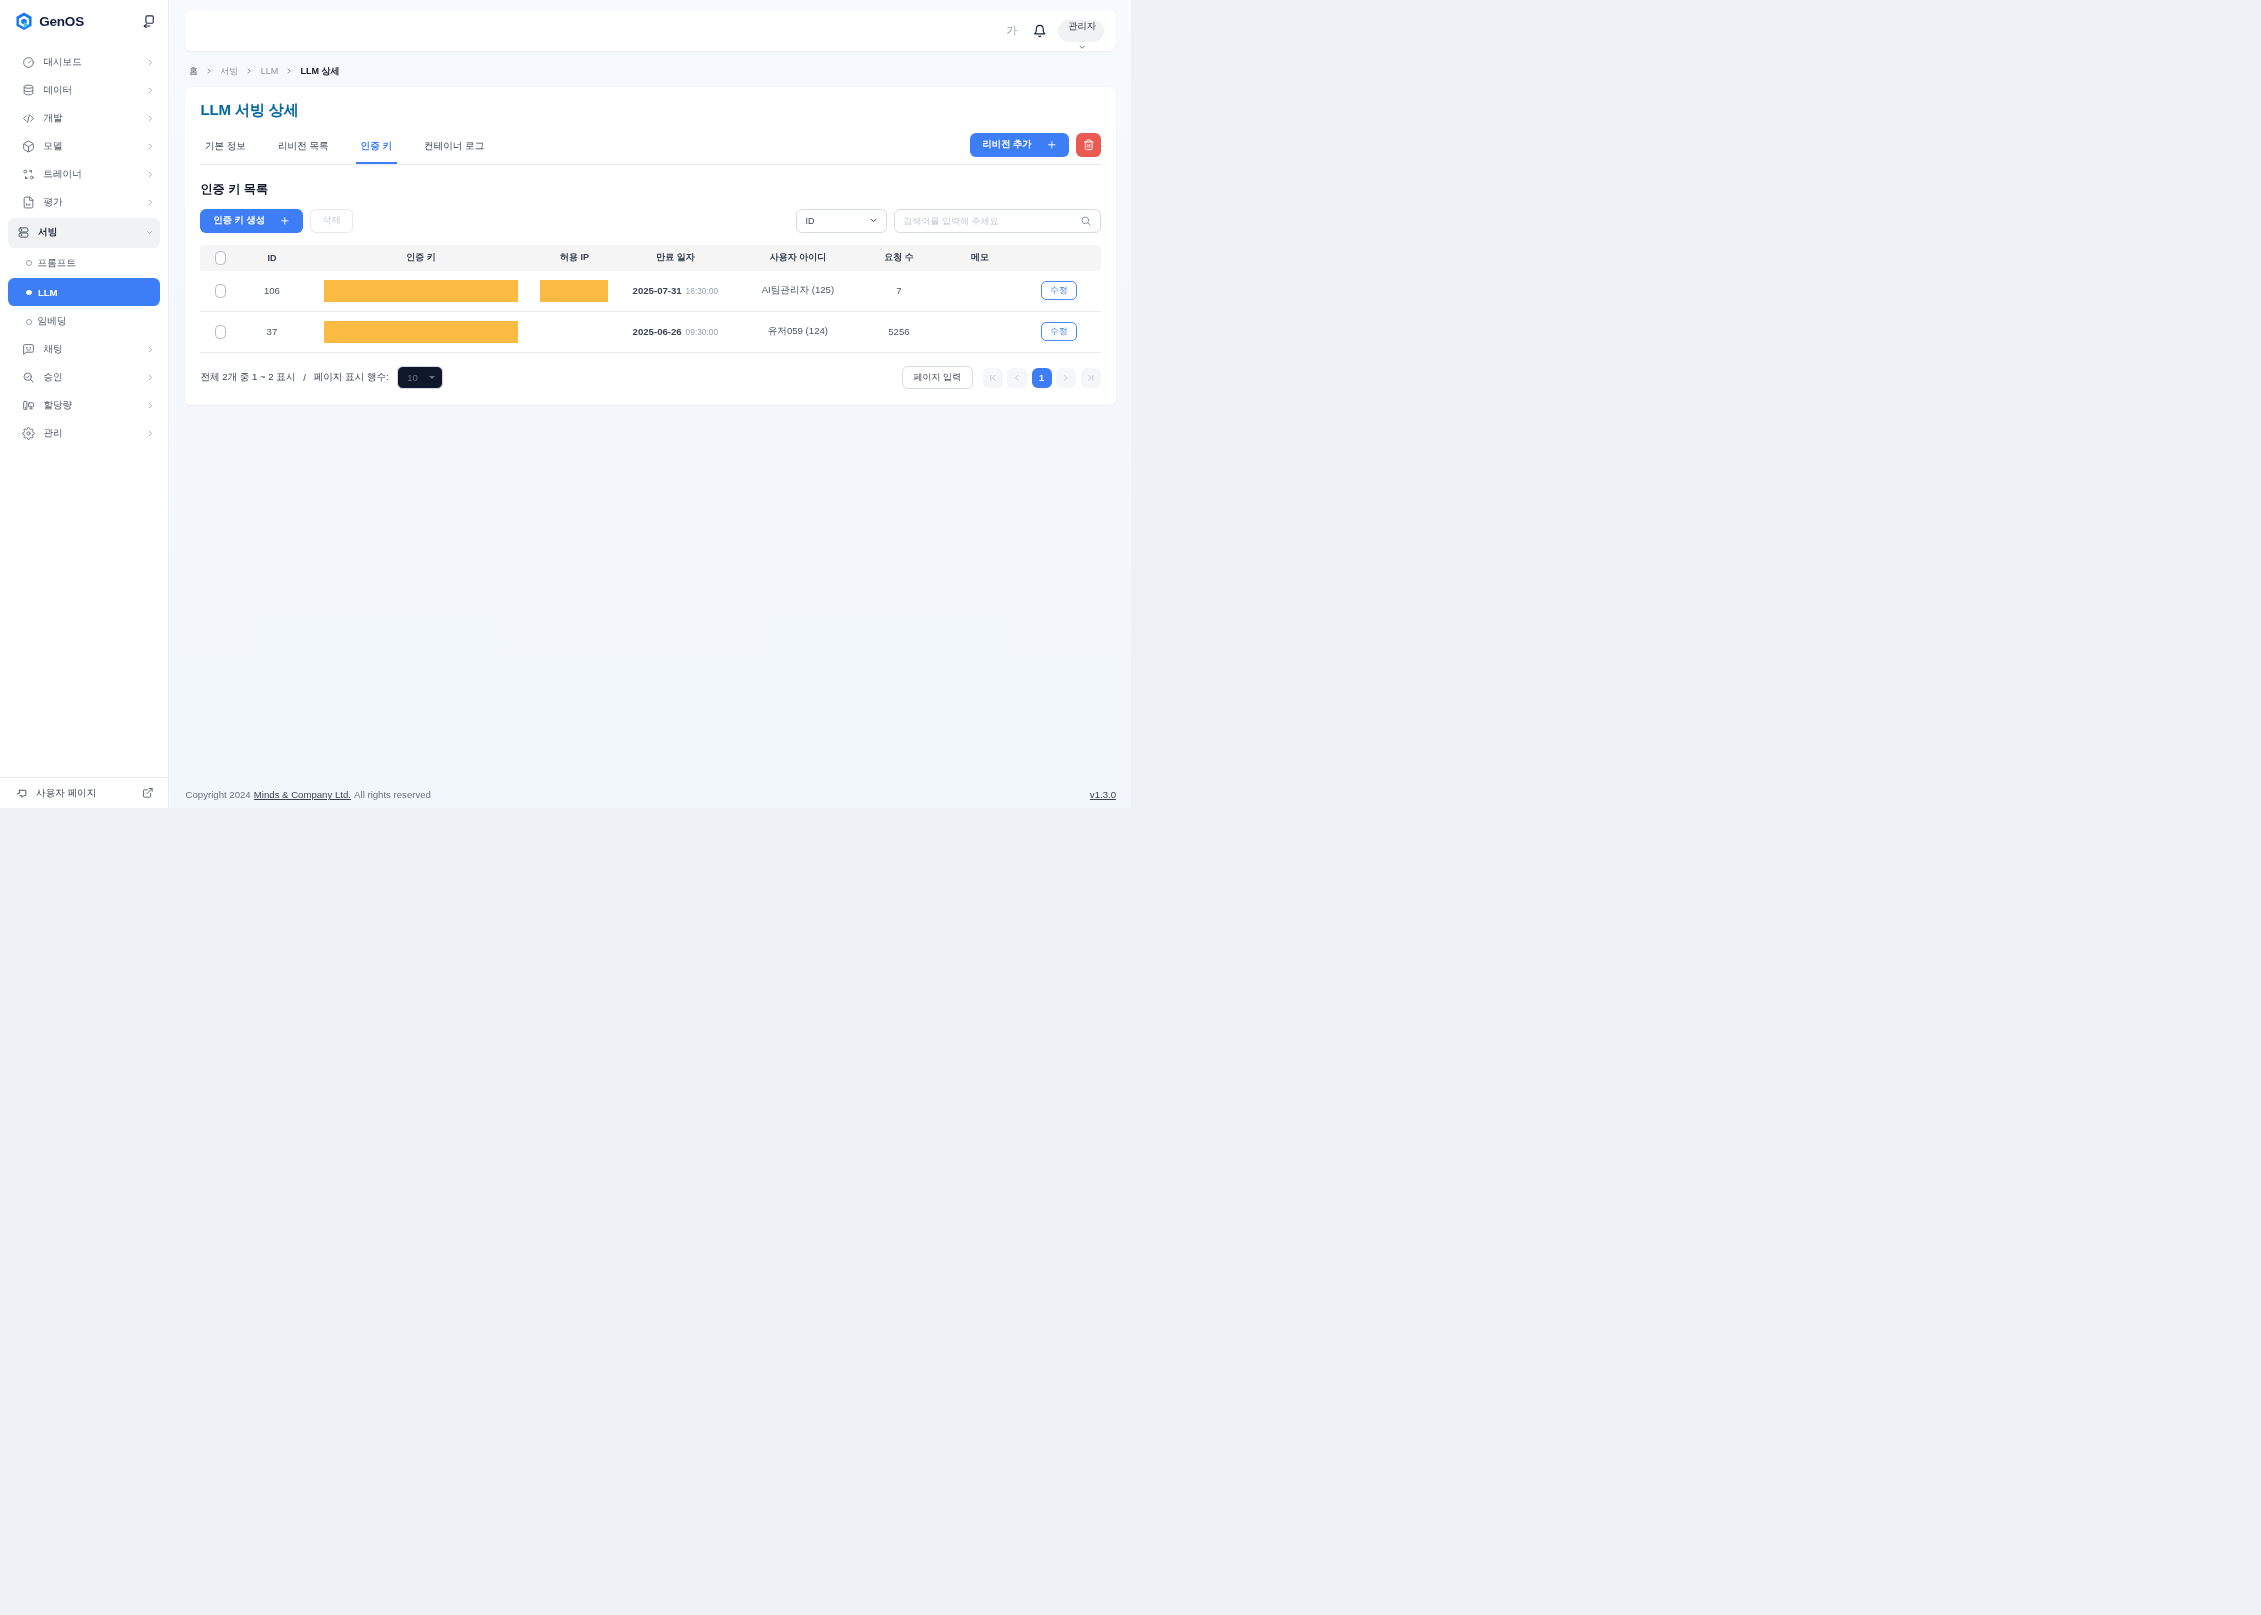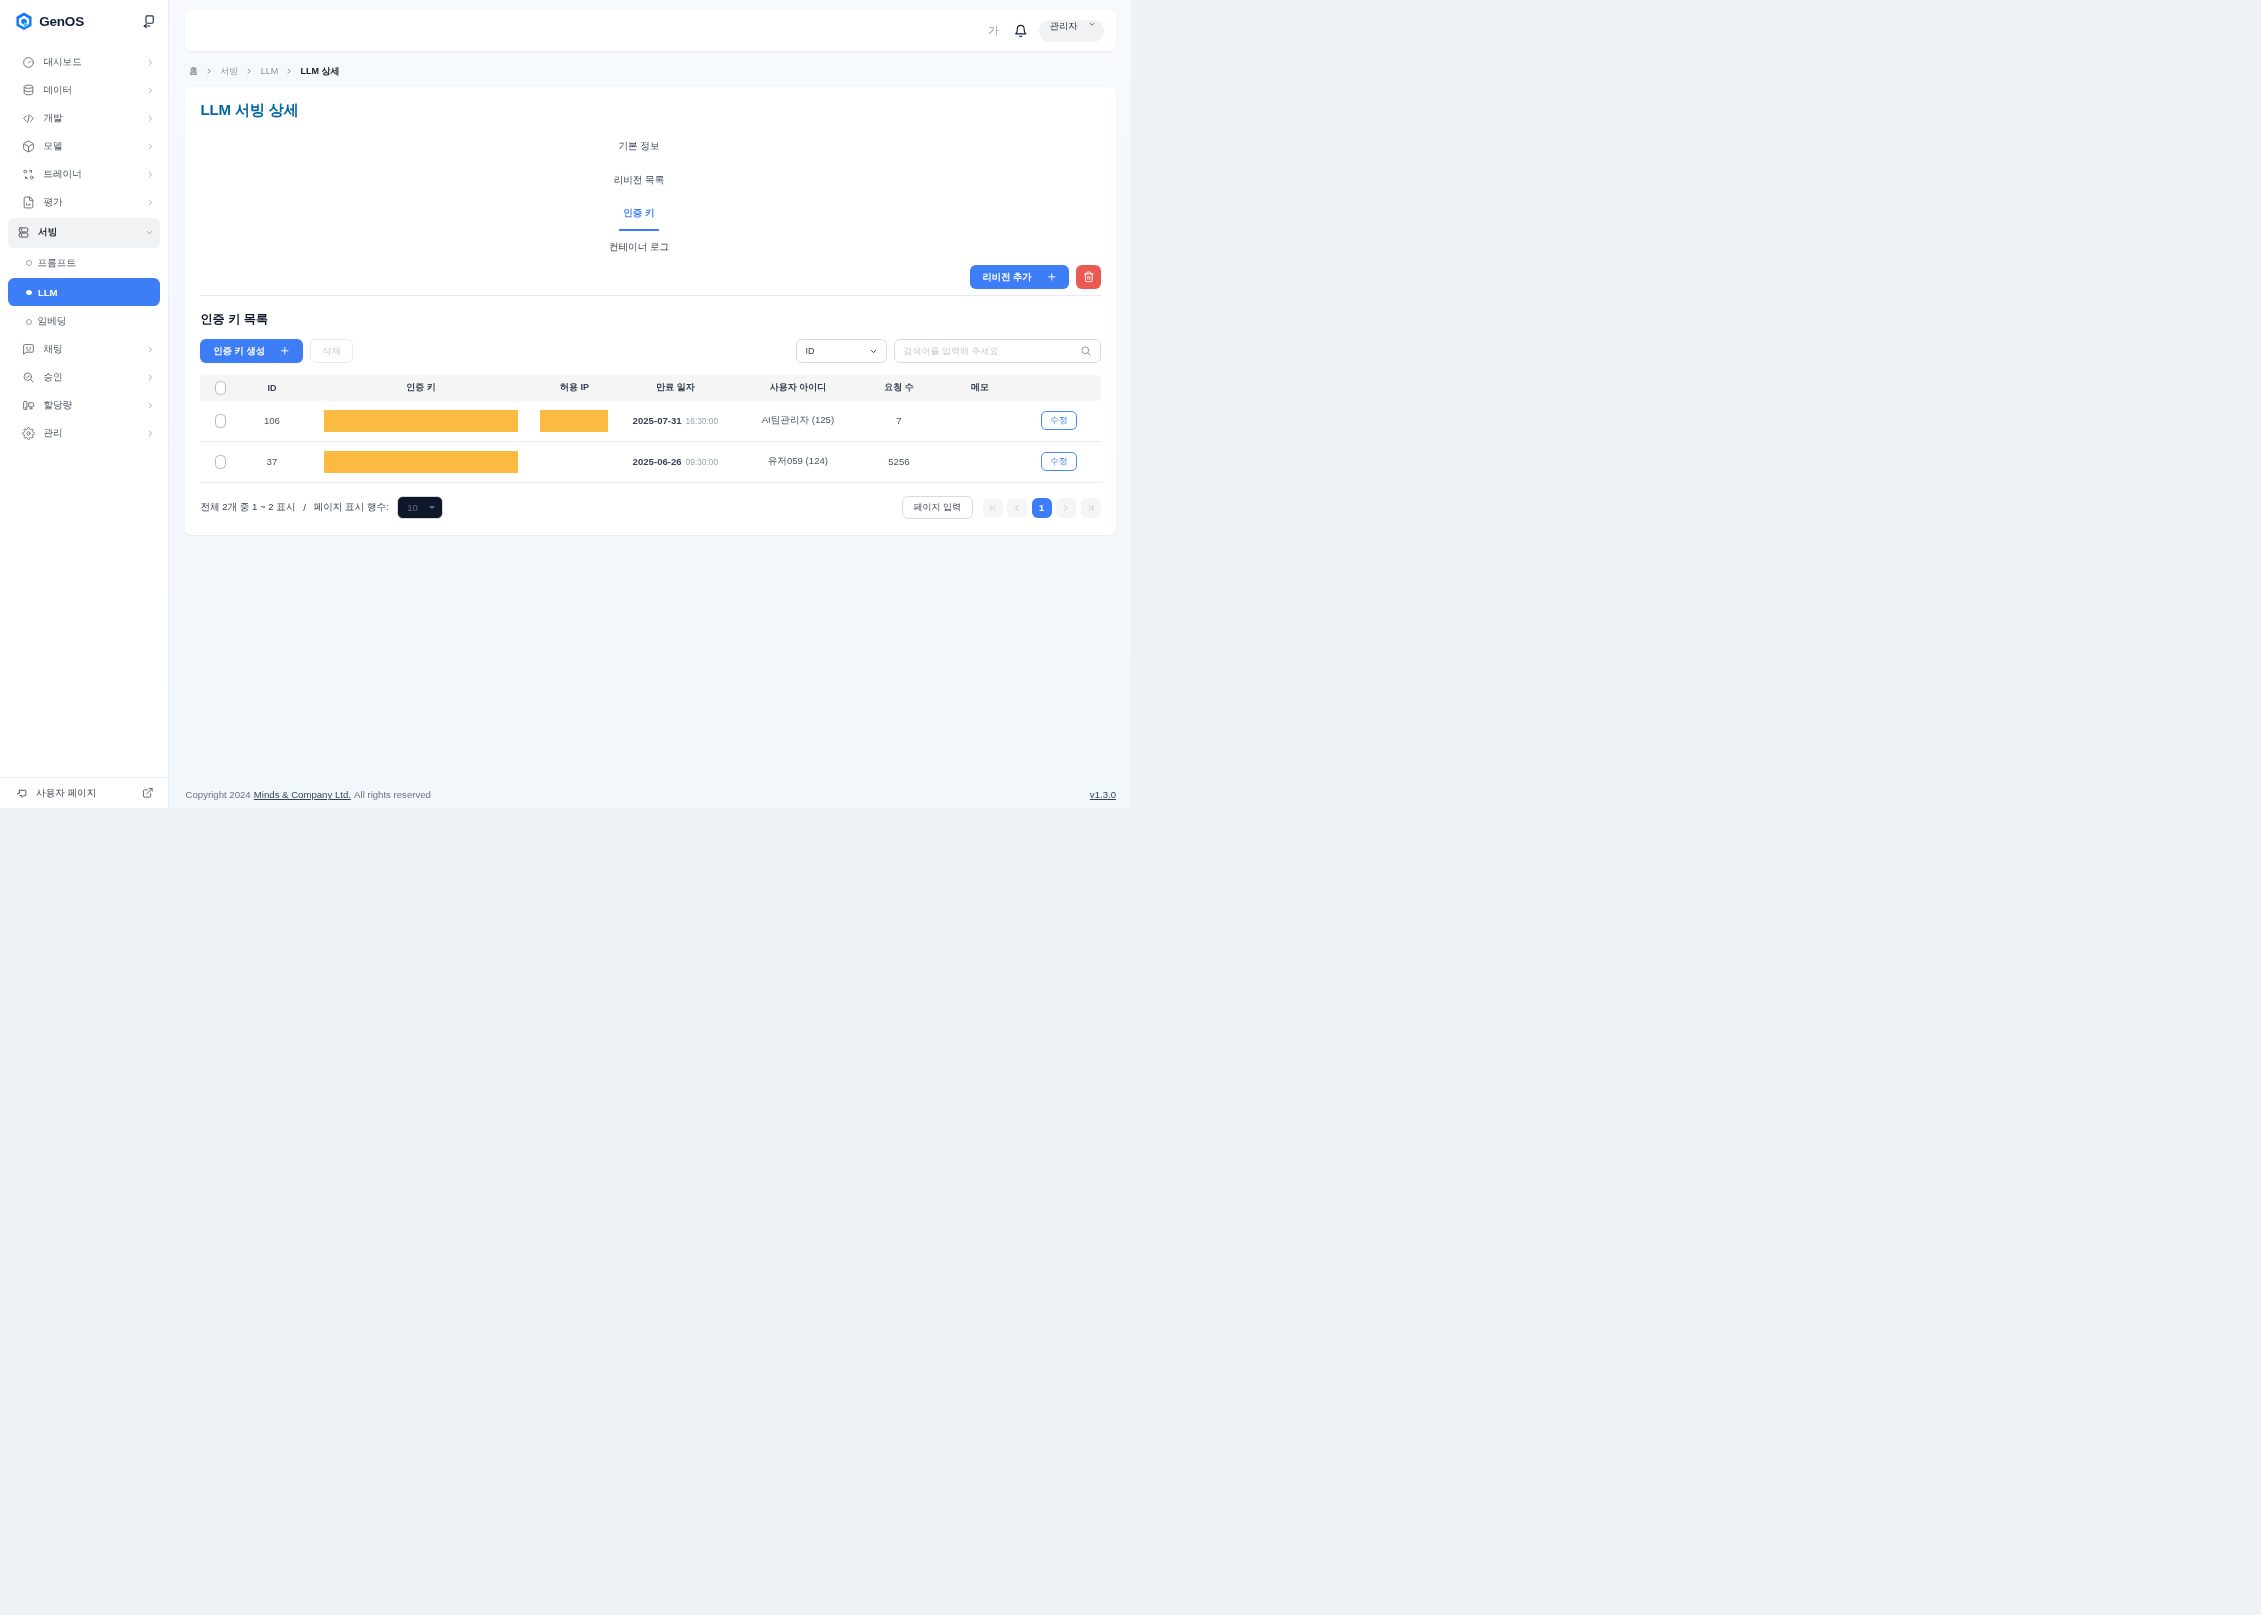--- a/index.html
+++ b/index.html
@@ -23,32 +23,32 @@
   .sidebar-footer { border-top:0.6px solid #e9ecf0; height:31px; display:flex; align-items:center; padding:0 14px 0 15.4px; color:#3a4354; font-size:9.6px; cursor:pointer; }
   .sidebar-footer .ficon { color:#4b5563; display:flex; }
   .sidebar-footer .flabel { margin-left:7.7px; }
   .sidebar-footer .ext { margin-left:auto; color:#4b5563; display:flex; }
 
   
   .content { flex:1; display:flex; flex-direction:column; padding:0 15px 0 16px; min-width:0; }
   .topbar { height:41px; background:#fff; border-radius:6.4px; margin-top:10.3px; box-shadow:0 0.6px 1.9px rgba(16,24,40,.05); display:flex; align-items:center; justify-content:flex-end; padding:0 11.6px; flex:none; }
   .font-size-btn { color:#9ca3af; font-size:11px; margin-right:15.4px; background:none; border:none; cursor:pointer; }
   .bell-btn { color:#16223b; margin-right:11.6px; background:none; border:none; cursor:pointer; display:flex; }
-  .user-pill { background:#f1f2f4; border-radius:642px; height:22px; display:flex; padding:0 8.4px 0 10.3px; font-size:9.3px; color:#1f2937; gap:10px; border:none; cursor:pointer; }
+  .user-pill { background:#f1f2f4; border-radius:642px; height:22px; display:flex; align-items:center; padding:0 8.4px 0 10.3px; font-size:9.3px; color:#1f2937; gap:10px; border:none; cursor:pointer;flex-direction:column; }
   .user-pill .chev { color:#4b5563; display:flex; }
 
   .breadcrumb { display:flex; align-items:center; margin:13.5px 0 0 3.9px; font-size:9px; color:#8b93a2; gap:7px; }
   .crumb.first { color:#4b5563; }
   .crumb.current { font-weight:700; color:#141c2c; }
   .bc-sep { color:#6b7280; display:flex; }
 
   .card { background:#fff; border-radius:6.4px; margin-top:9.6px; padding:14px 15.4px 15.4px; box-shadow:0 0.6px 1.9px rgba(16,24,40,.05); flex:none; }
   .page-title { font-size:15px; font-weight:700; color:#0369a1; letter-spacing:-0.1px; }
 
-  .tabs-row { display:flex; align-items:center; border-bottom:0.6px solid #e8eaee; margin-top:10.3px;flex-direction:column; }
+  .tabs-row { display:flex; align-items:center; border-bottom:0.6px solid #e8eaee; margin-top:10.3px; }
   .tab { padding:9.6px 4.5px 11px; margin-right:23px; font-size:9.6px; color:#3a4354; cursor:pointer; background:none; border:none; }
   .tab.active { color:#3D7DF6; font-weight:700; box-shadow:inset 0 -1.9px 0 0 #3D7DF6; }
   .tab-actions { margin-left:auto; display:flex; gap:7px; align-items:center; padding-bottom:5.1px; }
   .btn-primary { background:#3D7DF6; color:#fff; border:none; border-radius:5.8px; height:24.4px; padding:0 13px; font-size:9.3px; display:flex; align-items:center; gap:15px; font-weight:600; cursor:pointer; }
   .btn-danger-icon { background:#EA5A52; width:24.4px; height:24.4px; border-radius:5.8px; display:flex; align-items:center; justify-content:center; color:#fff; border:none; cursor:pointer; flex:none; }
   .btn-disabled { background:#fff; border:0.6px solid #e6e9ef; color:#c4c9d4; border-radius:5.8px; height:24.4px; padding:0 11.6px; font-size:9.3px; margin-left:7px; }
 
   .section-title { margin-top:15.4px; font-size:12.2px; font-weight:800; color:#101828; }
   .toolbar { display:flex; align-items:center; margin-top:11px; }
   .toolbar-right { margin-left:auto; display:flex; gap:7px; }

